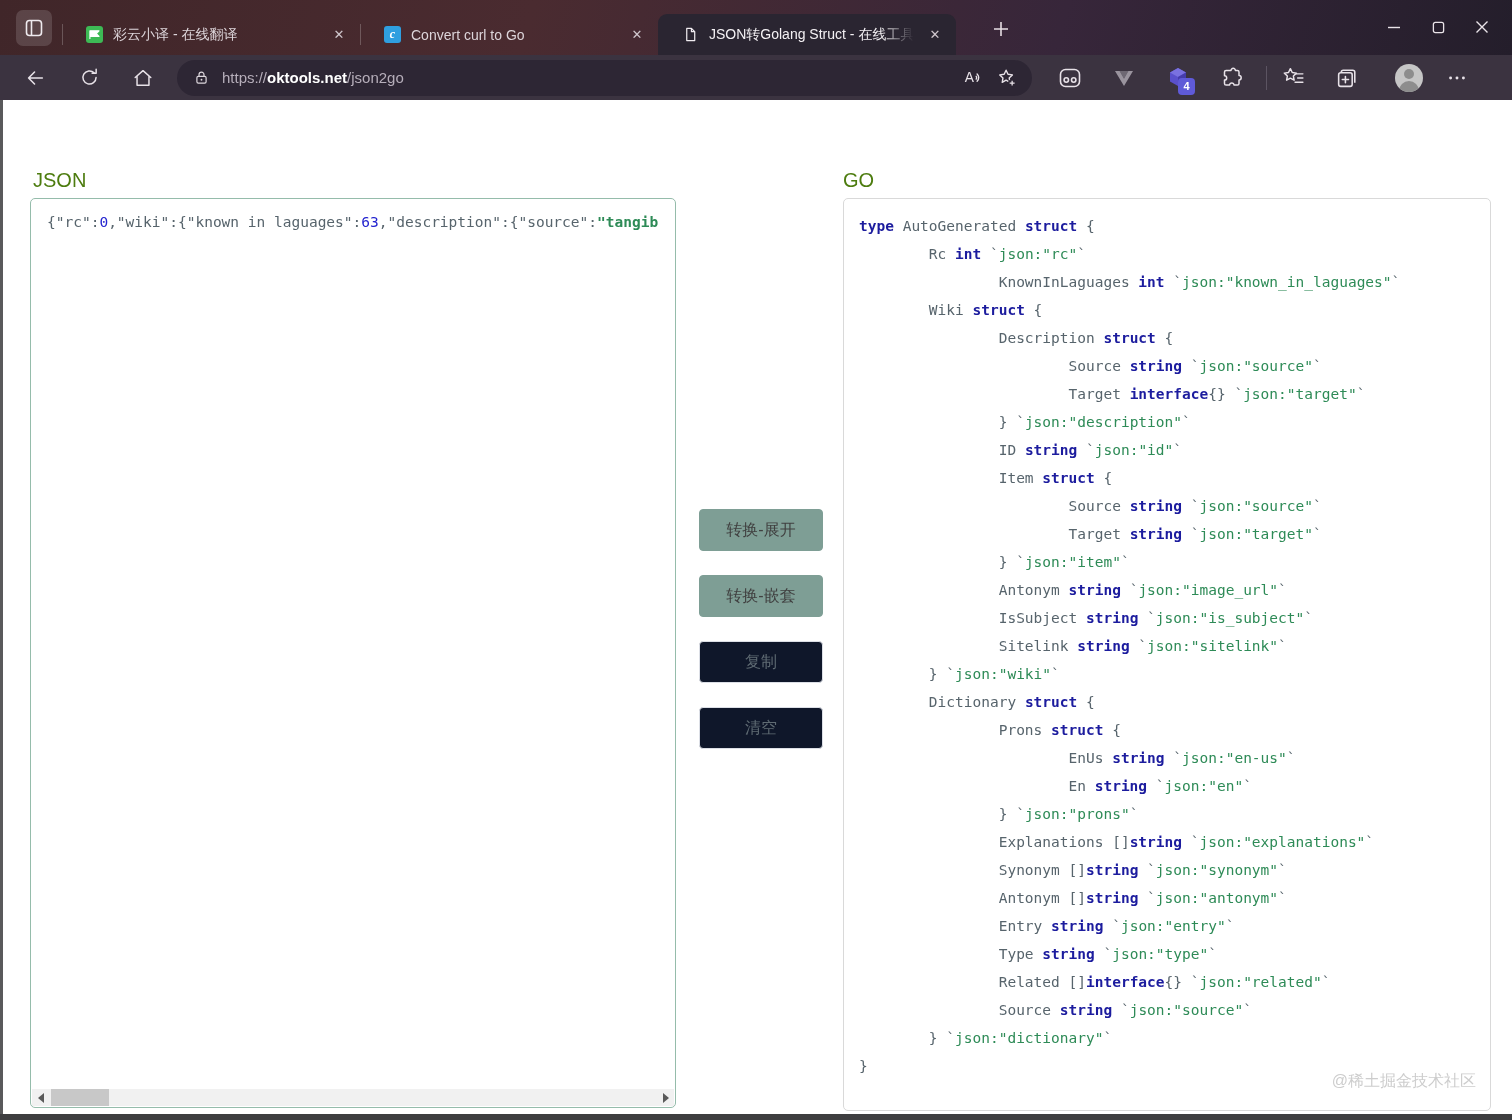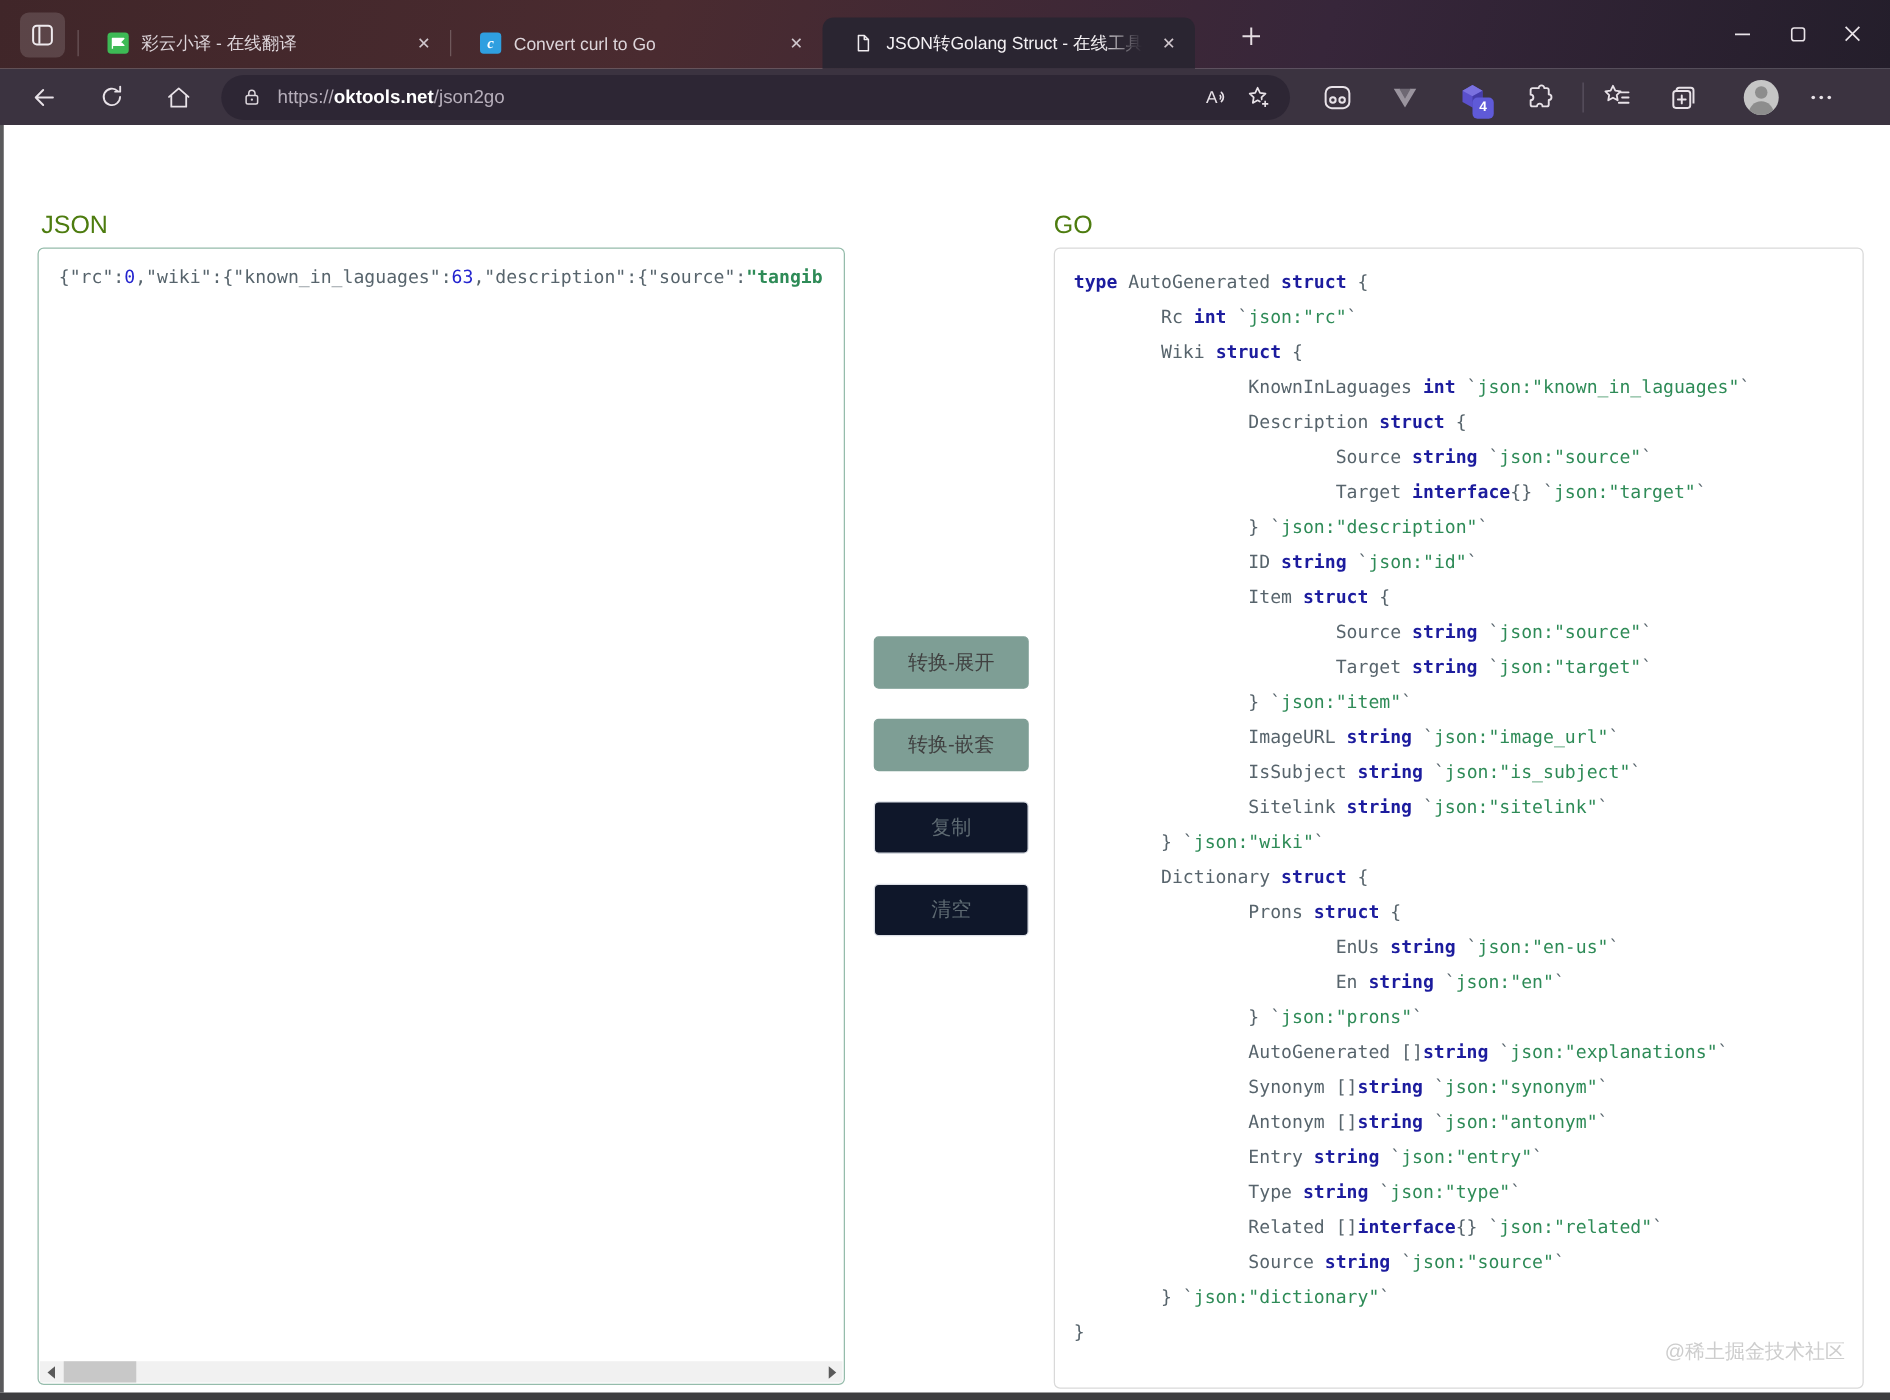--- a/index.html
+++ b/index.html
@@ -289,41 +289,41 @@
       <div class="btn primary btn1">转换-展开</div>
       <div class="btn primary btn2">转换-嵌套</div>
       <div class="btn plain btn3">复制</div>
       <div class="btn plain btn4">清空</div>
     </div>
 
     <div class="go-box">
       <div class="go-code code-font">
           <div><span class="tk-k">type</span><span class="tk-i"> AutoGenerated </span><span class="tk-k">struct</span><span class="tk-i"> {</span></div>
           <div><span class="tk-i">        Rc </span><span class="tk-k">int</span><span class="tk-i"> `</span><span class="tk-t">json:"rc"</span><span class="tk-i">`</span></div>
+          <div><span class="tk-i">                KnownInLaguages </span><span class="tk-k">int</span><span class="tk-i"> `</span><span class="tk-t">json:"known_in_laguages"</span><span class="tk-i">`</span></div>
           <div><span class="tk-i">        Wiki </span><span class="tk-k">struct</span><span class="tk-i"> {</span></div>
-          <div><span class="tk-i">                KnownInLaguages </span><span class="tk-k">int</span><span class="tk-i"> `</span><span class="tk-t">json:"known_in_laguages"</span><span class="tk-i">`</span></div>
           <div><span class="tk-i">                Description </span><span class="tk-k">struct</span><span class="tk-i"> {</span></div>
           <div><span class="tk-i">                        Source </span><span class="tk-k">string</span><span class="tk-i"> `</span><span class="tk-t">json:"source"</span><span class="tk-i">`</span></div>
           <div><span class="tk-i">                        Target </span><span class="tk-k">interface</span><span class="tk-i">{} `</span><span class="tk-t">json:"target"</span><span class="tk-i">`</span></div>
           <div><span class="tk-i">                } `</span><span class="tk-t">json:"description"</span><span class="tk-i">`</span></div>
           <div><span class="tk-i">                ID </span><span class="tk-k">string</span><span class="tk-i"> `</span><span class="tk-t">json:"id"</span><span class="tk-i">`</span></div>
           <div><span class="tk-i">                Item </span><span class="tk-k">struct</span><span class="tk-i"> {</span></div>
           <div><span class="tk-i">                        Source </span><span class="tk-k">string</span><span class="tk-i"> `</span><span class="tk-t">json:"source"</span><span class="tk-i">`</span></div>
           <div><span class="tk-i">                        Target </span><span class="tk-k">string</span><span class="tk-i"> `</span><span class="tk-t">json:"target"</span><span class="tk-i">`</span></div>
           <div><span class="tk-i">                } `</span><span class="tk-t">json:"item"</span><span class="tk-i">`</span></div>
-          <div><span class="tk-i">                ImageURL </span><span class="tk-k">string</span><span class="tk-i"> `</span><span class="tk-t">json:"image_url"</span><span class="tk-i">`</span></div>
+          <div><span class="tk-i">                Antonym </span><span class="tk-k">string</span><span class="tk-i"> `</span><span class="tk-t">json:"image_url"</span><span class="tk-i">`</span></div>
           <div><span class="tk-i">                IsSubject </span><span class="tk-k">string</span><span class="tk-i"> `</span><span class="tk-t">json:"is_subject"</span><span class="tk-i">`</span></div>
           <div><span class="tk-i">                Sitelink </span><span class="tk-k">string</span><span class="tk-i"> `</span><span class="tk-t">json:"sitelink"</span><span class="tk-i">`</span></div>
           <div><span class="tk-i">        } `</span><span class="tk-t">json:"wiki"</span><span class="tk-i">`</span></div>
           <div><span class="tk-i">        Dictionary </span><span class="tk-k">struct</span><span class="tk-i"> {</span></div>
           <div><span class="tk-i">                Prons </span><span class="tk-k">struct</span><span class="tk-i"> {</span></div>
           <div><span class="tk-i">                        EnUs </span><span class="tk-k">string</span><span class="tk-i"> `</span><span class="tk-t">json:"en-us"</span><span class="tk-i">`</span></div>
           <div><span class="tk-i">                        En </span><span class="tk-k">string</span><span class="tk-i"> `</span><span class="tk-t">json:"en"</span><span class="tk-i">`</span></div>
           <div><span class="tk-i">                } `</span><span class="tk-t">json:"prons"</span><span class="tk-i">`</span></div>
-          <div><span class="tk-i">                AutoGenerated []</span><span class="tk-k">string</span><span class="tk-i"> `</span><span class="tk-t">json:"explanations"</span><span class="tk-i">`</span></div>
+          <div><span class="tk-i">                Explanations []</span><span class="tk-k">string</span><span class="tk-i"> `</span><span class="tk-t">json:"explanations"</span><span class="tk-i">`</span></div>
           <div><span class="tk-i">                Synonym []</span><span class="tk-k">string</span><span class="tk-i"> `</span><span class="tk-t">json:"synonym"</span><span class="tk-i">`</span></div>
           <div><span class="tk-i">                Antonym []</span><span class="tk-k">string</span><span class="tk-i"> `</span><span class="tk-t">json:"antonym"</span><span class="tk-i">`</span></div>
           <div><span class="tk-i">                Entry </span><span class="tk-k">string</span><span class="tk-i"> `</span><span class="tk-t">json:"entry"</span><span class="tk-i">`</span></div>
           <div><span class="tk-i">                Type </span><span class="tk-k">string</span><span class="tk-i"> `</span><span class="tk-t">json:"type"</span><span class="tk-i">`</span></div>
           <div><span class="tk-i">                Related []</span><span class="tk-k">interface</span><span class="tk-i">{} `</span><span class="tk-t">json:"related"</span><span class="tk-i">`</span></div>
           <div><span class="tk-i">                Source </span><span class="tk-k">string</span><span class="tk-i"> `</span><span class="tk-t">json:"source"</span><span class="tk-i">`</span></div>
           <div><span class="tk-i">        } `</span><span class="tk-t">json:"dictionary"</span><span class="tk-i">`</span></div>
           <div><span class="tk-i">}</span></div>
         </div>
       <div class="watermark">@稀土掘金技术社区</div>

